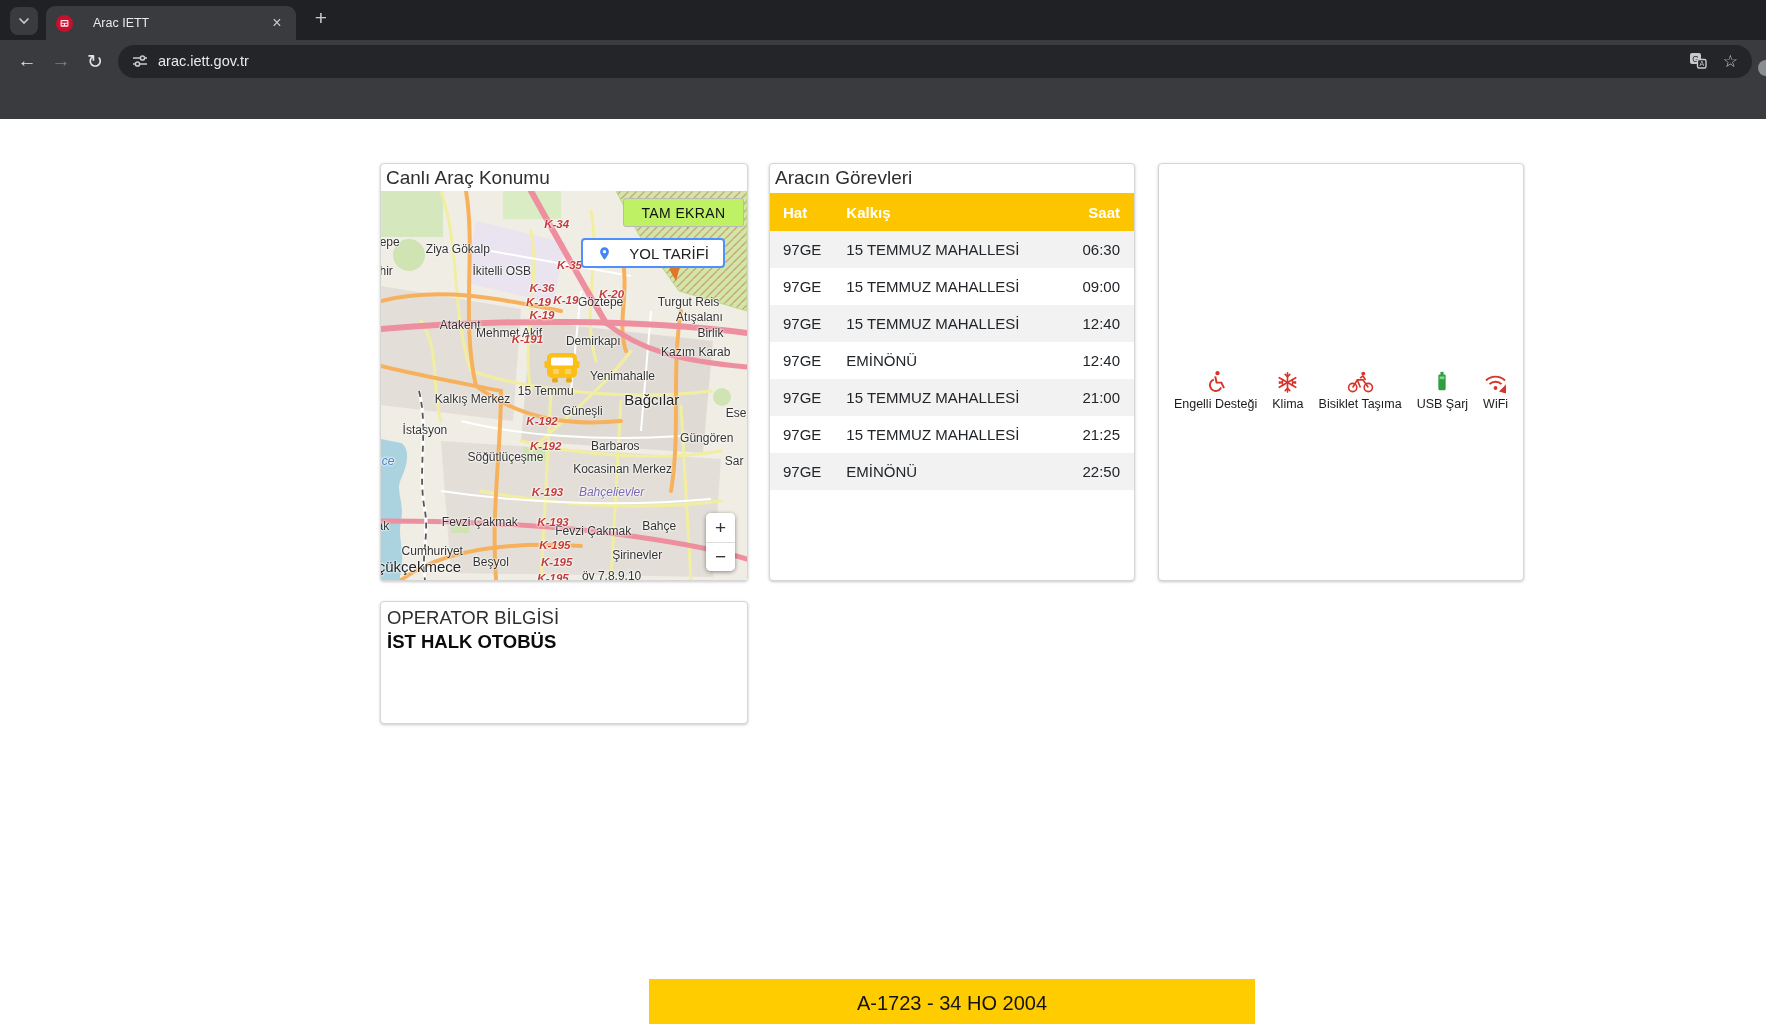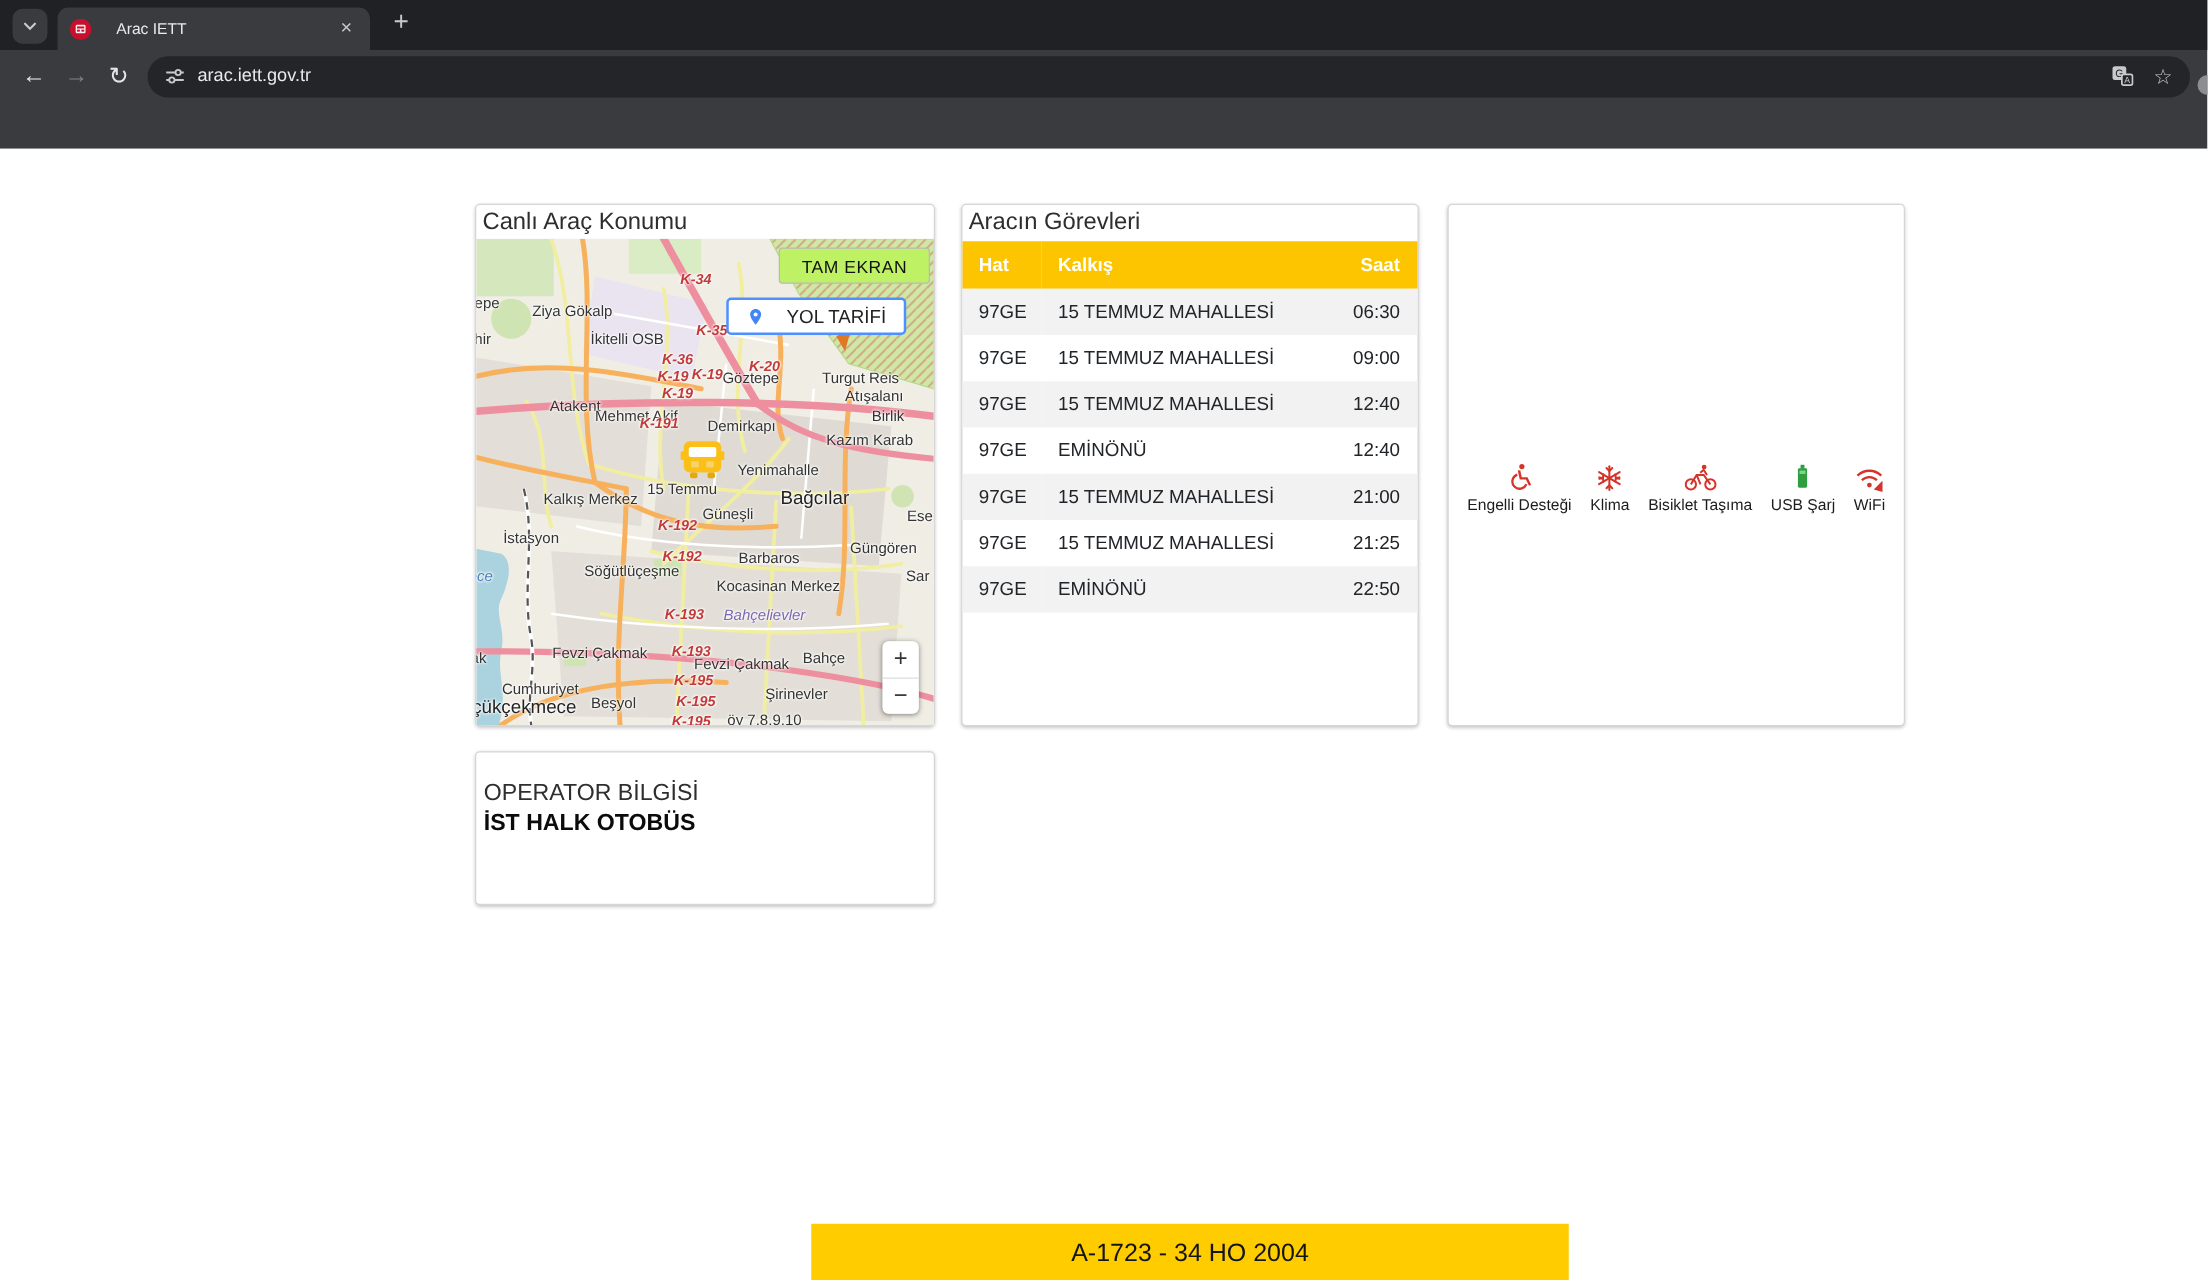--- a/index.html
+++ b/index.html
@@ -69,21 +69,21 @@
   .task-table col.c-hat{width:62px;}
   .task-table col.c-saat{width:78px;}
   .task-table td.saat{text-align:right;padding-right:14px;}
   .task-table tbody tr:nth-child(odd){background:#f2f2f2;}
   
   .features{position:absolute;top:204px;left:0;right:0;display:flex;justify-content:center;align-items:flex-end;gap:15px;}
   .feature{display:flex;flex-direction:column;align-items:center;gap:3px;}
   .ficon{display:flex;align-items:flex-end;}
   .flabel{font-size:12.5px;color:#1c1c1c;white-space:nowrap;}
   
-  .card-operator{width:368px;height:123px;margin-top:20px;padding:20px 6px;}
+  .card-operator{width:368px;height:123px;margin-top:20px;padding:4px 6px;}
   .operator-title{font-size:18.5px;color:#2e2e2e;line-height:23px;}
   .operator-value{font-size:18.5px;color:#0b0b0b;font-weight:bold;line-height:24px;margin-top:1px;}
   
   .vehicle-banner{width:606px;height:48px;margin:255px auto 0;background:#ffcc00;display:flex;
     align-items:center;justify-content:center;font-size:20px;color:#141414;}
 </style>
 </head>
 <body>
 
 <div class="browser-top">

